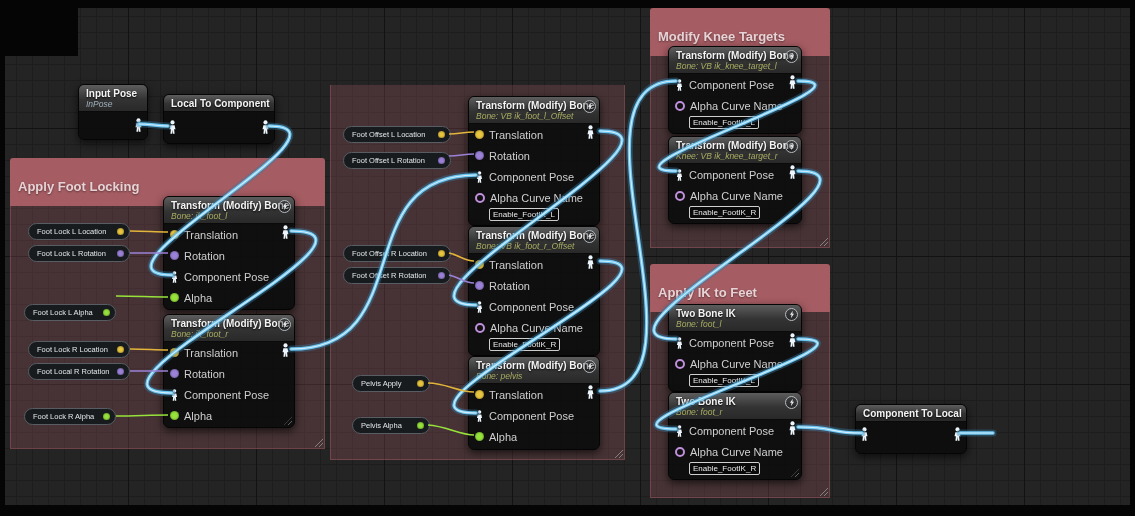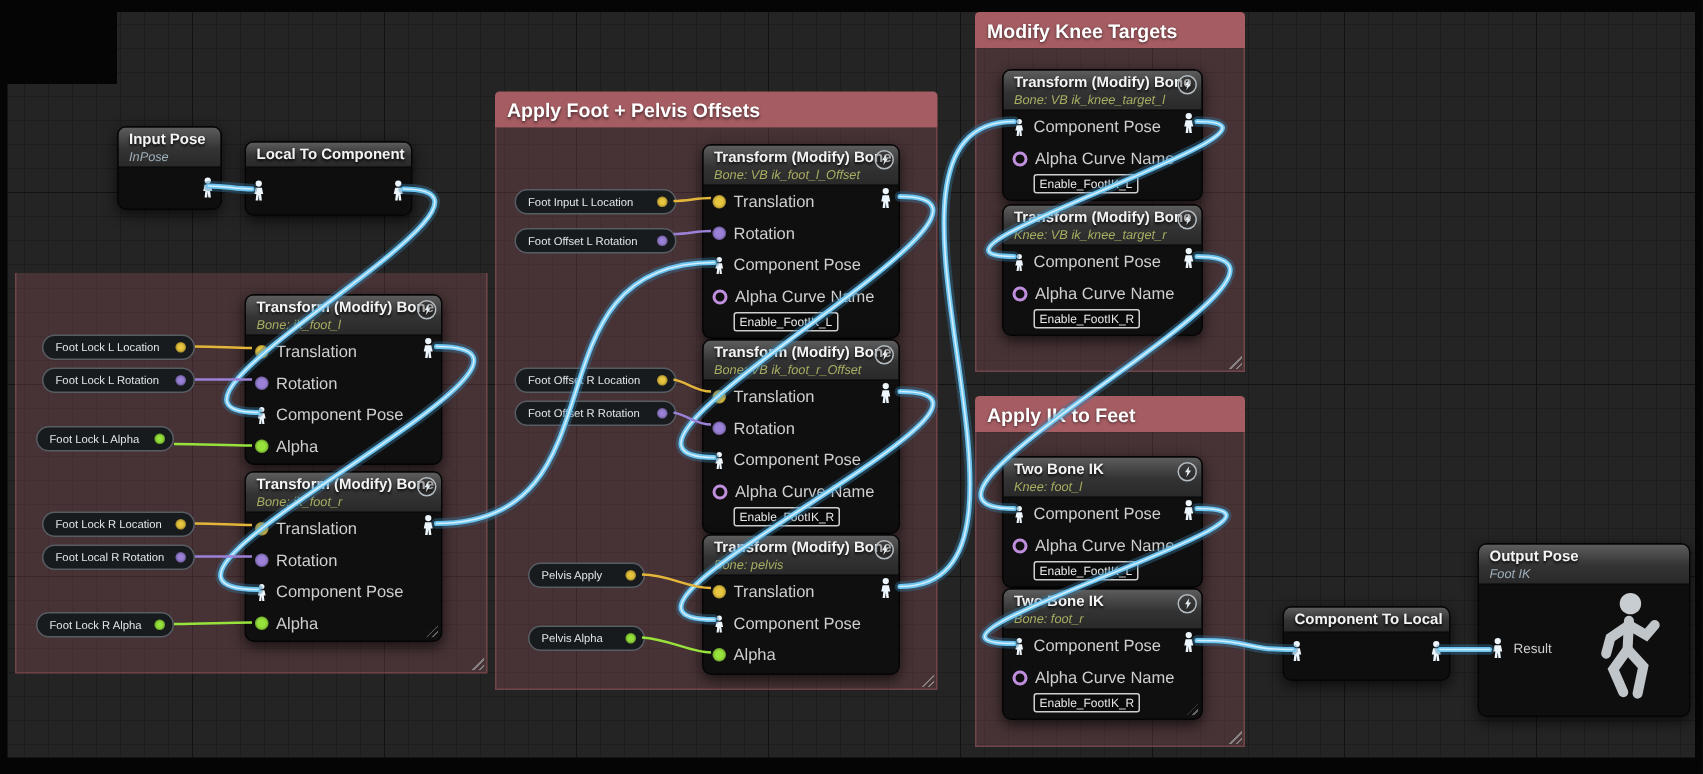--- a/index.html
+++ b/index.html
@@ -7,21 +7,21 @@
   .canvas{position:relative;width:1135px;height:516px;overflow:hidden;background:#242424;
     background-image:
       linear-gradient(#121212 1px,transparent 1px),
       linear-gradient(90deg,#121212 1px,transparent 1px),
       linear-gradient(#1d1d1d 1px,transparent 1px),
       linear-gradient(90deg,#1d1d1d 1px,transparent 1px);
     background-size:128px 128px,128px 128px,16px 16px,16px 16px;}
   .edge{position:absolute;background:#050505;z-index:1;}
   
   .comment{position:absolute;z-index:2;border-radius:3px;}
-  .comment-hd{height:24px;display:flex;align-items:center;padding:0 8px;background:#a55d63;
+  .comment-hd{height:24px;display:flex;align-items:flex-end;padding:12px 8px;background:#a55d63;
     color:#fff;font-weight:700;font-size:13px;border-radius:3px 3px 0 0;text-shadow:0 1px 2px rgba(0,0,0,.6);}
   .comment-bd{position:absolute;left:0;right:0;top:24px;bottom:0;background:rgba(165,93,99,.27);
     border:1px solid rgba(165,93,99,.45);border-top:none;}
   .comment::after{content:"";position:absolute;right:2px;bottom:2px;width:10px;height:10px;opacity:.75;
     background:repeating-linear-gradient(135deg,transparent 0 2px,#9a9a9a 2px 3px);
     clip-path:polygon(100% 0,100% 100%,0 100%);}
   
   .node{position:absolute;z-index:10;background:rgba(14,14,14,.96);border:1px solid #050505;
     border-radius:6px;box-shadow:0 3px 9px rgba(0,0,0,.65);color:#c9c9c9;}
   .nh{position:relative;padding:3px 18px 2px 7px;border-radius:5px 5px 0 0;border-bottom:1px solid #0a0a0a;
@@ -78,26 +78,26 @@
 
 <div class="canvas">
 
   <div class="edge" style="left:0;top:0;width:1135px;height:8px"></div>
   <div class="edge" style="left:0;top:505px;width:1135px;height:11px"></div>
   <div class="edge" style="left:0;top:0;width:5px;height:516px"></div>
   <div class="edge" style="left:1130px;top:0;width:5px;height:516px"></div>
   <div class="edge" style="left:0;top:0;width:78px;height:56px"></div>
 
   <div class="comment" style="left:10px;top:158px;width:315px;height:291px">
+    <div class="comment-hd">
+        <span>Apply Foot Locking</span>
+      </div>
     <div class="comment-bd"></div>
   </div>
   <div class="comment" style="left:330px;top:61px;width:295px;height:399px">
-    <div class="comment-hd">
-        <span>Apply Foot + Pelvis Offsets</span>
-      </div>
     <div class="comment-bd"></div>
   </div>
   <div class="comment" style="left:650px;top:8px;width:180px;height:240px">
     <div class="comment-hd">
         <span>Modify Knee Targets</span>
       </div>
     <div class="comment-bd"></div>
   </div>
   <div class="comment" style="left:650px;top:264px;width:180px;height:234px">
     <div class="comment-hd">
@@ -107,38 +107,38 @@
   </div>
 
   <div class="pill" style="left:28px;top:223px;width:102px">
       <span>Foot Lock L Location</span>
       <span class="dot" style="background:#e9c63f"></span>
     </div>
   <div class="pill" style="left:28px;top:245px;width:102px">
       <span>Foot Lock L Rotation</span>
       <span class="dot" style="background:#9b82d8"></span>
     </div>
-  <div class="pill" style="left:24px;top:284px;width:92px">
+  <div class="pill" style="left:24px;top:304px;width:92px">
       <span>Foot Lock L Alpha</span>
       <span class="dot" style="background:#97e33c"></span>
     </div>
   <div class="pill" style="left:28px;top:341px;width:102px">
       <span>Foot Lock R Location</span>
       <span class="dot" style="background:#e9c63f"></span>
     </div>
   <div class="pill" style="left:28px;top:363px;width:102px">
       <span>Foot Local R Rotation</span>
       <span class="dot" style="background:#9b82d8"></span>
     </div>
   <div class="pill" style="left:24px;top:408px;width:92px">
       <span>Foot Lock R Alpha</span>
       <span class="dot" style="background:#97e33c"></span>
     </div>
   <div class="pill" style="left:343px;top:126px;width:108px">
-      <span>Foot Input L Location</span>
+      <span>Foot Offset L Location</span>
       <span class="dot" style="background:#e9c63f"></span>
     </div>
   <div class="pill" style="left:343px;top:152px;width:108px">
       <span>Foot Offset L Rotation</span>
       <span class="dot" style="background:#9b82d8"></span>
     </div>
   <div class="pill" style="left:343px;top:245px;width:108px">
       <span>Foot Offset R Location</span>
       <span class="dot" style="background:#e9c63f"></span>
     </div>
@@ -396,21 +396,21 @@
         <span class="curve-box">Enable_FootIK_R</span>
       </div>
     <svg class="out-person" style="top:28px" viewBox="0 0 10 14">
         <use href="#ico-person"></use>
       </svg>
   </div>
 
   <div class="node" style="left:668px;top:304px;width:132px;height:86px">
     <div class="nh">
         <div class="nt">Two Bone IK</div>
-      <div class="ns sub-bone">Knee: foot_l</div>
+      <div class="ns sub-bone">Bone: foot_l</div>
       </div>
     <span class="bolt">
         <svg viewBox="0 0 10 14">
           <use href="#ico-bolt"></use>
         </svg>
       </span>
     <div class="pin-row">
         <svg class="mini-person" viewBox="0 0 10 14">
           <use href="#ico-person"></use>
         </svg>
@@ -461,42 +461,20 @@
         <div class="nt">Component To Local</div>
       </div>
     <svg class="in-person" style="top:22px" viewBox="0 0 10 14">
         <use href="#ico-person"></use>
       </svg>
     <svg class="out-person" style="top:22px" viewBox="0 0 10 14">
         <use href="#ico-person"></use>
       </svg>
   </div>
 
-  <div class="node" style="left:985px;top:362px;width:140px;height:114px">
-    <div class="nh">
-        <div class="nt">Output Pose</div>
-      <div class="ns sub-pose">Foot IK</div>
-      </div>
-    <div class="result-row">
-      <svg class="mini-person" style="width:11px;height:14px" viewBox="0 0 10 14">
-          <use href="#ico-person"></use>
-        </svg>
-      <span class="pl">Result</span>
-    </div>
-    <svg class="mannequin" viewBox="0 0 60 84">
-      <g stroke="#c0c5c9" stroke-width="7" stroke-linecap="round" fill="none">
-        <path d="M30 24 L29 44"></path>
-        <path d="M30 27 L17 36 L14 47"></path>
-        <path d="M30 27 L42 34 L48 27"></path>
-        <path d="M29 44 L19 58 L26 74"></path>
-        <path d="M29 44 L40 56 L36 75"></path>
-      </g>
-      <circle cx="31" cy="12" r="7.5" fill="#c8cdd1"></circle>
-    </svg>
-  </div>
 
   <svg class="wires" width="1135" height="516">
     <defs>
       <path id="pw1" d="M139,124 C152,124 156,126 168,126"></path>
       <path id="pw2" d="M269,126 C369,126 72,275 172,275"></path>
       <path id="pw3" d="M291,231 C411,231 52,393 172,393"></path>
       <path id="pw4" d="M291,349 C421,349 346,175 476,175"></path>
       <path id="pw5" d="M600,131 C710,131 366,305 476,305"></path>
       <path id="pw6" d="M600,261 C710,261 366,413 476,413"></path>
       <path id="pw7" d="M600,391 C720,391 556,81 676,81"></path>

